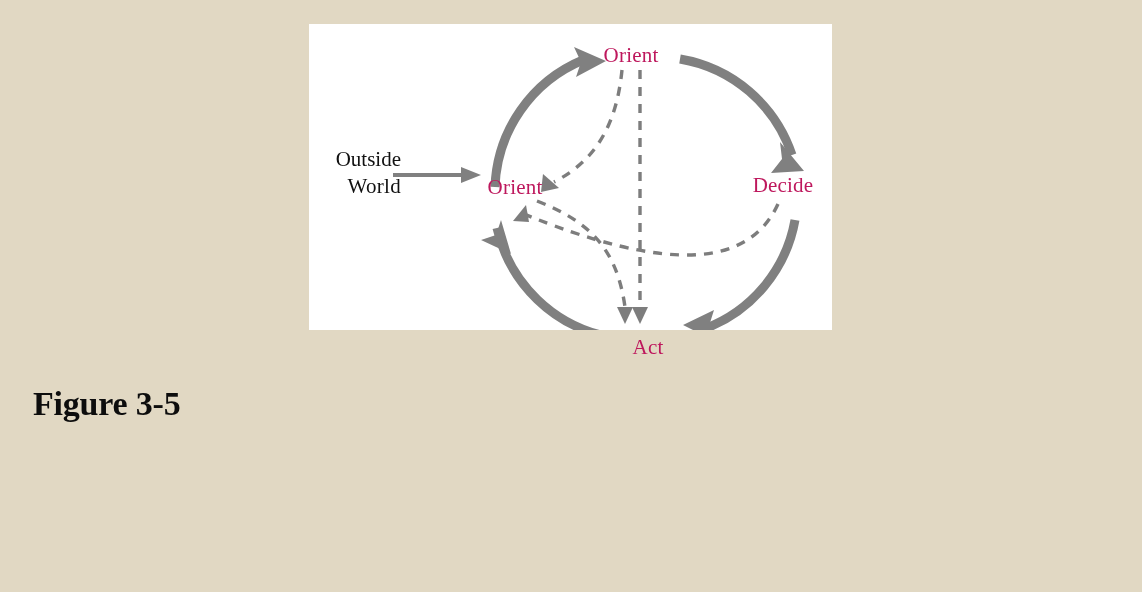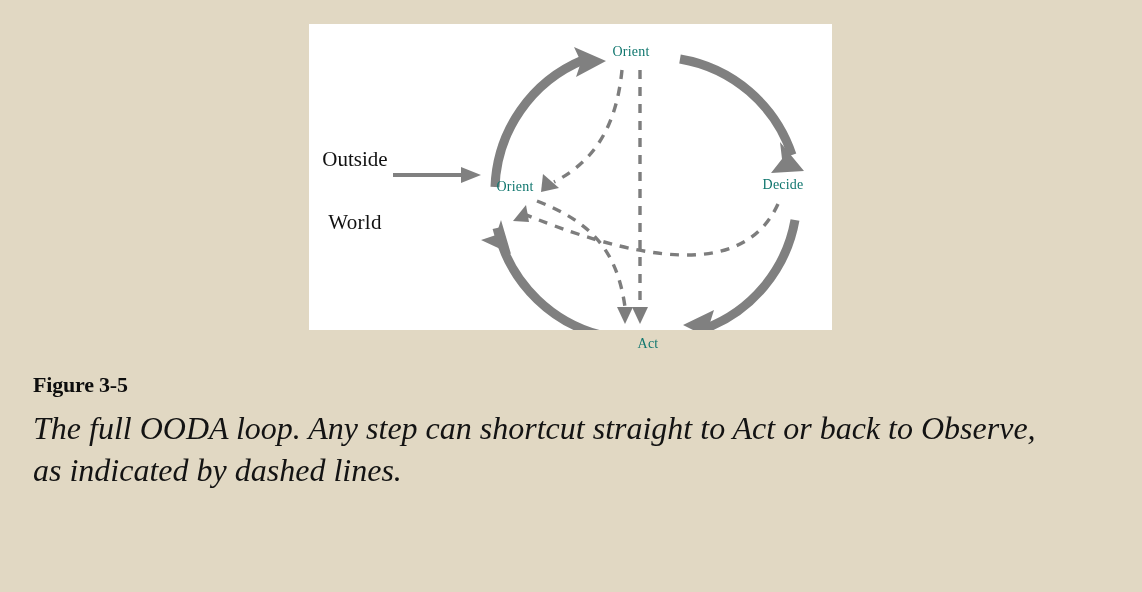--- a/index.html
+++ b/index.html
@@ -37,22 +37,22 @@
     left: 0; top: 0;
     width: 523px;
     height: 306px;
     display: block;
   }
 
   
   .node-label {
     position: absolute;
     font-family: "Liberation Serif", serif;
-    font-size: 14px;
-    color: #0f766e;
+    font-size: 21px;
+    color: #be185d;
     white-space: nowrap;
     line-height: 1.08;
     letter-spacing: 0.2px;
   }
   #node-orient  { left: 322px; top: 20px;  transform: translateX(-50%); }
   #node-decide  { left: 474px; top: 161px; transform: translate(-50%,-50%); }
   #node-act     { left: 339px; top: 312px; transform: translateX(-50%); }
   #node-observe { left: 206px; top: 163px; transform: translate(-50%,-50%); }
 
   
@@ -60,46 +60,46 @@
     position: absolute;
     left: 309px;
     top: 146px;
     width: 92px;
     text-align: center;
     font-family: "Liberation Serif", serif;
     font-size: 21px;
     color: #111111;
     line-height: 1.28;
   }
-  #outside-world .ow-line { display: block; }
-  #outside-world .ow-line-2 { letter-spacing: 0.3px; margin-top: 36px; }
+  #outside-world .ow-line { display: block; text-align: right; }
+  #outside-world .ow-line-2 { letter-spacing: 0.3px; }
 
   #outside-arrow-svg {
     position: absolute;
     left: 393px;
     top: 162px;
     width: 88px;
     height: 26px;
   }
 
   
   #caption {
     position: absolute;
     left: 33px;
     top: 368px;
     width: 1060px;
   }
   #figure-number {
     font-family: "Liberation Serif", serif;
     font-weight: bold;
-    font-size: 22px;
+    font-size: 34px;
     color: #0d0d0d;
     letter-spacing: -0.2px;
     line-height: 1.18;
-    margin: 4px 0 9px 0;
+    margin: 16px 0 9px 0;
   }
   #figure-caption {
     font-family: "Liberation Serif", serif;
     font-style: italic;
     font-size: 32px;
     color: #131313;
     line-height: 1.32;
     margin: 0;
     max-width: 1010px;
   }
@@ -169,16 +169,15 @@
     <span class="ow-line ow-line-2">World</span>
   </div>
 
   <svg id="outside-arrow-svg" viewBox="0 0 88 26" xmlns="http://www.w3.org/2000/svg">
     <line x1="0" y1="13" x2="70" y2="13" stroke="#808080" stroke-width="4"></line>
     <polygon points="68,5 88,13 68,21" fill="#808080"></polygon>
   </svg>
 
   <div id="caption">
     <div id="figure-number">Figure 3-5</div>
-    <div id="figure-caption">The full OODA loop. Any step can shortcut straight to Act or back to Observe, as indicated by dashed lines.</div>
   </div>
 
 </div>
 
 </body></html>

